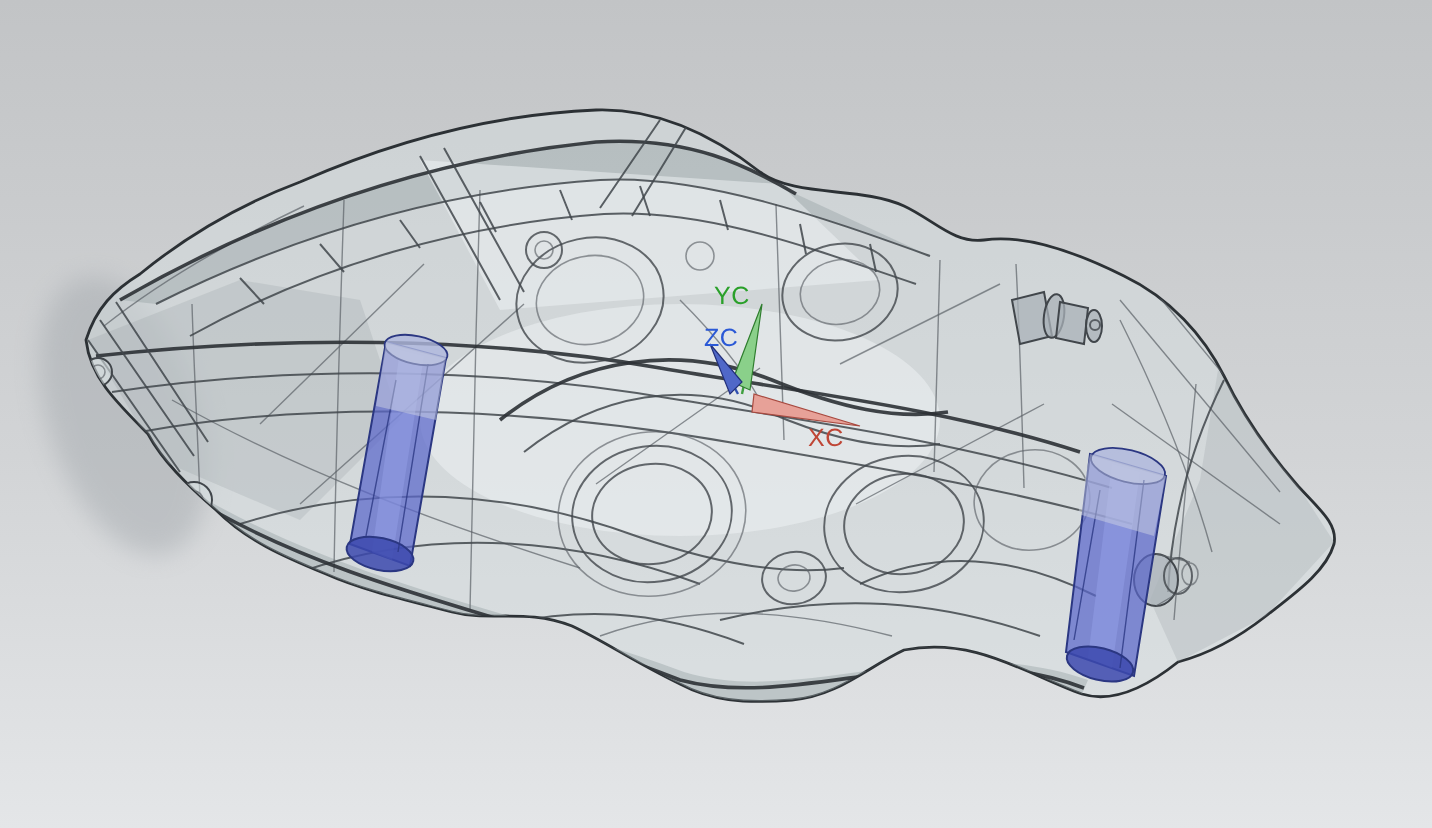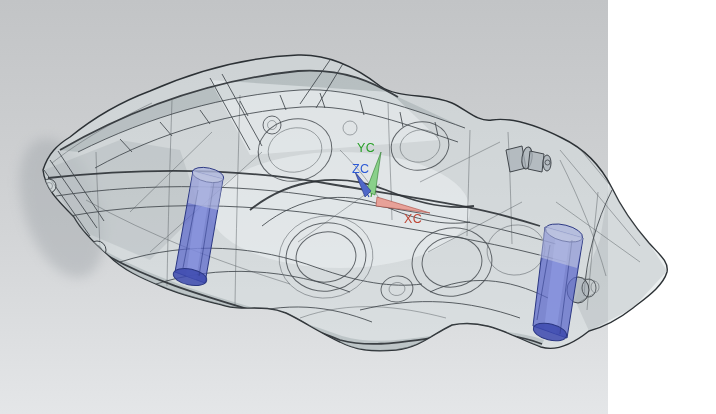--- a/index.html
+++ b/index.html
@@ -1,18 +1,18 @@
 <!DOCTYPE html>
 <html style="--bg-top: #c2c4c6; --bg-mid: #d2d4d6; --bg-bottom: #e4e6e8; --edge: #41464b; --edge-strong: #2c3135; --edge-soft: #5d6368; --body-fill: #d5dde0; --body-dark: #97a1a4; --body-light: #eff4f5; --metal: #aab2b8; --piston-fill: #5a67cb; --piston-edge: #2b3782; --piston-top: #aeb6dd; --piston-bottom: #3c49ae; --piston-highlight: #93a0e8;"><head>
 <meta charset="utf-8">
 <style>
   html,body{margin:0;padding:0;}
   body{width:716px;height:414px;overflow:hidden;font-family:"Liberation Sans",sans-serif;}
   .viewport{
-    position:relative;width:608px;height:414px;
+    position:relative;width:716px;height:414px;
     background:linear-gradient(to bottom,var(--bg-top) 0%,var(--bg-mid) 55%,var(--bg-bottom) 100%);
   }
   svg{position:absolute;inset:0;display:block;}
   
   .e  {fill:none;stroke:var(--edge);stroke-width:1;opacity:.85;}
   .es {fill:none;stroke:var(--edge-strong);stroke-width:1.8;opacity:.9;}
   .el {fill:none;stroke:var(--edge-soft);stroke-width:.7;opacity:.7;}
   .silhouette{fill:var(--body-fill);fill-opacity:.5;stroke:var(--edge-strong);stroke-width:1.4;}
   .shade-dark {fill:var(--body-dark); opacity:.42;stroke:none;}
   .shade-mid  {fill:var(--body-dark); opacity:.25;stroke:none;}

